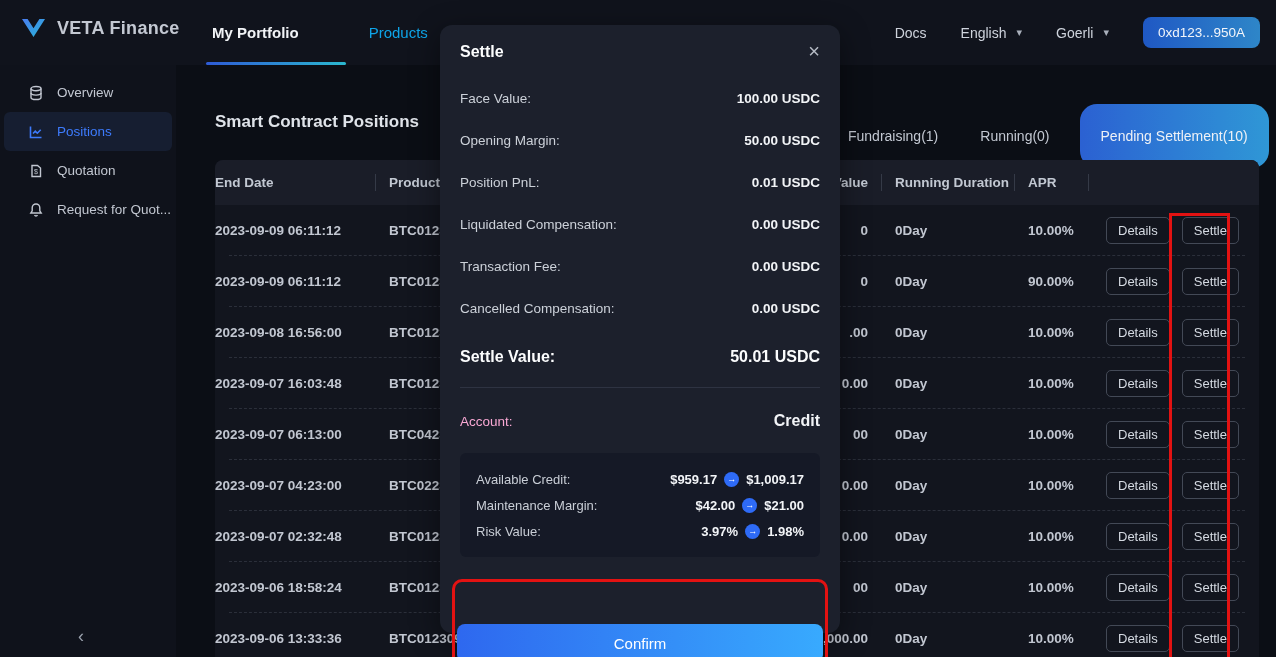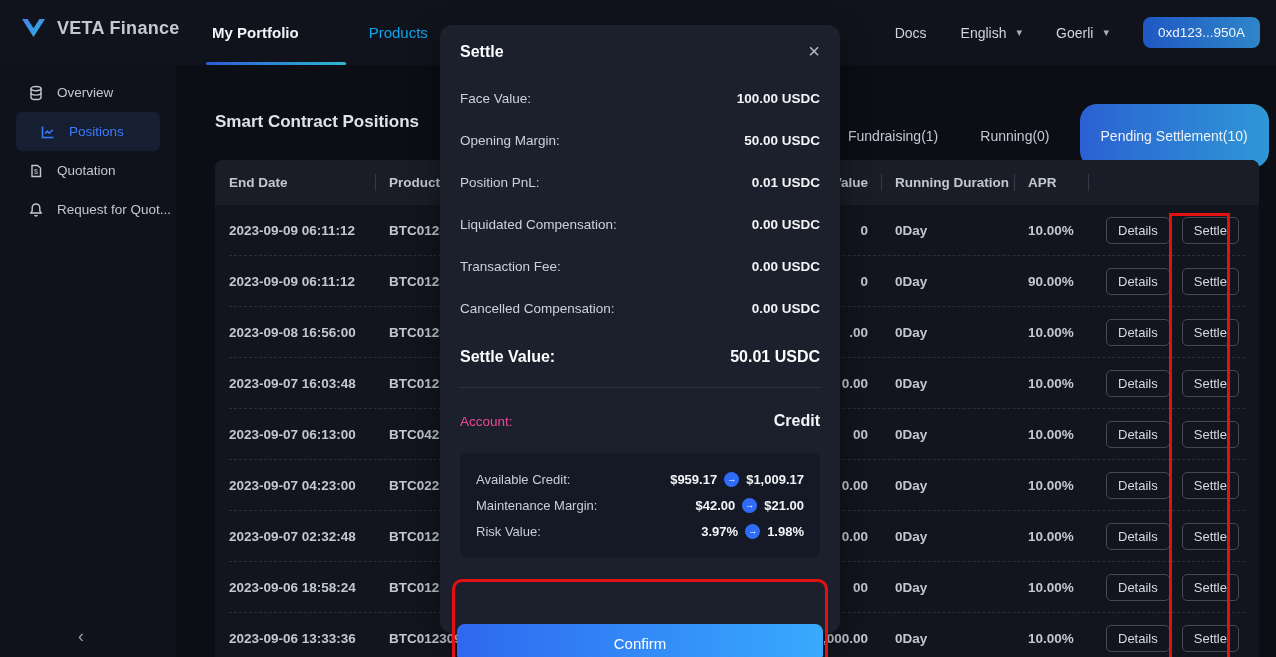--- a/index.html
+++ b/index.html
@@ -24,42 +24,42 @@
   .top-select { font-size:14px; color:#ced3dc; cursor:pointer; display:flex; align-items:center; gap:10px; }
   .caret { font-size:11px; color:#aab0bb; }
   .wallet-btn { background:linear-gradient(90deg,#1f58c4,#2e86c8); color:#f2f5fa; font-size:13.5px;
     padding:8px 15px; border-radius:8px; border:none; cursor:pointer; font-family:inherit; }
   
   .sidebar { position:absolute; top:65px; left:0; width:176px; height:592px; background:#0f121b; z-index:5; }
   .side-list { padding-top:8px; }
   .side-item { height:39px; display:flex; align-items:center; gap:13px; padding-left:28px;
     color:#c2c7d1; font-size:13.5px; cursor:pointer; }
   .side-item svg { flex:0 0 auto; }
-  .side-item.active { background:#161e31; color:#3d7bfd; border-radius:6px; margin:0 16px; padding-left:24px; }
+  .side-item.active { background:#161e31; color:#3d7bfd; border-radius:6px; margin:0 4px; padding-left:24px; }
   .collapse { position:absolute; bottom:10px; left:78px; font-size:18px; color:#9aa1ad; cursor:pointer; }
   
   .page-title { position:absolute; left:215px; top:112px; font-size:17px; font-weight:600; color:#dfe3e9; z-index:1; }
   .tabs { position:absolute; top:104px; left:848px; width:390px; display:flex; align-items:center; z-index:1; }
   .tab { font-size:14px; color:#c3c8d2; cursor:pointer; white-space:nowrap; }
   .tab.t1 { margin-right:42px; }
   .tab.t2 { margin-right:30px; }
   .tab.pill { background:linear-gradient(90deg,#2b61d2,#2f97d6); color:#eef1f6;
     padding:24px 21px; border-radius:17px; }
   
   .card { position:absolute; left:215px; top:160px; width:1044px; height:520px; background:#12151e;
     border-radius:8px; z-index:1; }
   .thead { position:relative; height:45px; background:#1a1d28; border-radius:8px 8px 0 0;
     display:flex; align-items:center; font-size:13.5px; font-weight:bold; color:#c2c8d2; }
   .vdiv { position:absolute; top:14px; width:1px; height:17px; background:#353a47; }
   .vd1{left:160px;} .vd2{left:666px;} .vd3{left:799px;} .vd4{left:873px;}
   .trow { height:51px; display:flex; align-items:center; font-size:13.5px; font-weight:600; color:#c2c7d1;
     position:relative; }
   .trow::after { content:""; position:absolute; left:14px; right:14px; bottom:0;
     border-bottom:1px dashed #2b2f3a; }
-  .c1 { width:160px; padding-left:14px; }
+  .c1 { width:160px; }
   .c2 { width:145px; padding-left:14px; }
   .c3 { width:130px; padding-left:5px; }
   .c4 { width:130px; padding-left:10px; }
   .c5 { width:88px; text-align:right; }
   .c6 { width:146px; padding-left:27px; }
   .c7 { width:74px; padding-left:14px; }
   .c8 { flex:1; display:flex; align-items:center; padding-left:18px; gap:12px; }
   .row-btn { border:1px solid #434956; border-radius:5px; background:transparent; color:#d5dae2;
     font-size:13px; padding:5px 11px; cursor:pointer; font-family:inherit; }
   
@@ -69,21 +69,21 @@
   .modal-title { font-size:16px; font-weight:bold; color:#fcfdfe; }
   .modal-close { font-size:20px; line-height:16px; color:#b6bcc6; cursor:pointer; }
   .m-rows { margin-top:30px; }
   .m-row { display:flex; justify-content:space-between; align-items:center; margin-bottom:27px; }
   .m-label { font-size:13.5px; color:#ccd1d9; }
   .m-value { font-size:13.5px; font-weight:bold; color:#f2f4f7; }
   .m-total { display:flex; justify-content:space-between; align-items:center; margin-top:32px; }
   .m-total .m-label, .m-total .m-value { font-size:16px; font-weight:bold; color:#fbfcfd; }
   .m-hr { border:none; border-top:1px solid #2e3342; margin:21px 0 0 0; }
   .m-account { display:flex; justify-content:space-between; align-items:center; margin-top:24px; }
-  .m-account .m-label { color:#ec4899; }
+  .m-account .m-label { color:#f9a8d4; }
   .m-account .m-value { font-size:16px; }
   .credit-box { margin-top:23px; background:#151926; border-radius:6px; padding:13px 16px; }
   .cb-row { display:flex; justify-content:space-between; align-items:center; height:26px; }
   .cb-label { font-size:13px; color:#c9ced6; }
   .cb-vals { display:flex; align-items:center; gap:7px; font-size:13px; font-weight:bold; color:#f2f4f7; }
   .arrow-chip { width:15px; height:15px; border-radius:50%; background:#2e6bf7; color:#fff;
     font-size:9px; display:inline-flex; align-items:center; justify-content:center; font-weight:bold; }
   .confirm-annot { margin:22px -8px 0 -8px; border:3px solid #e31212; border-radius:10px; padding:2px; }
   .confirm-btn { width:100%; height:38px; border:none; border-radius:8px; cursor:pointer;
     background:linear-gradient(90deg,#2e68ef,#38aafe); color:#ffffff; font-size:15px; font-family:inherit;margin-top:40px; }

